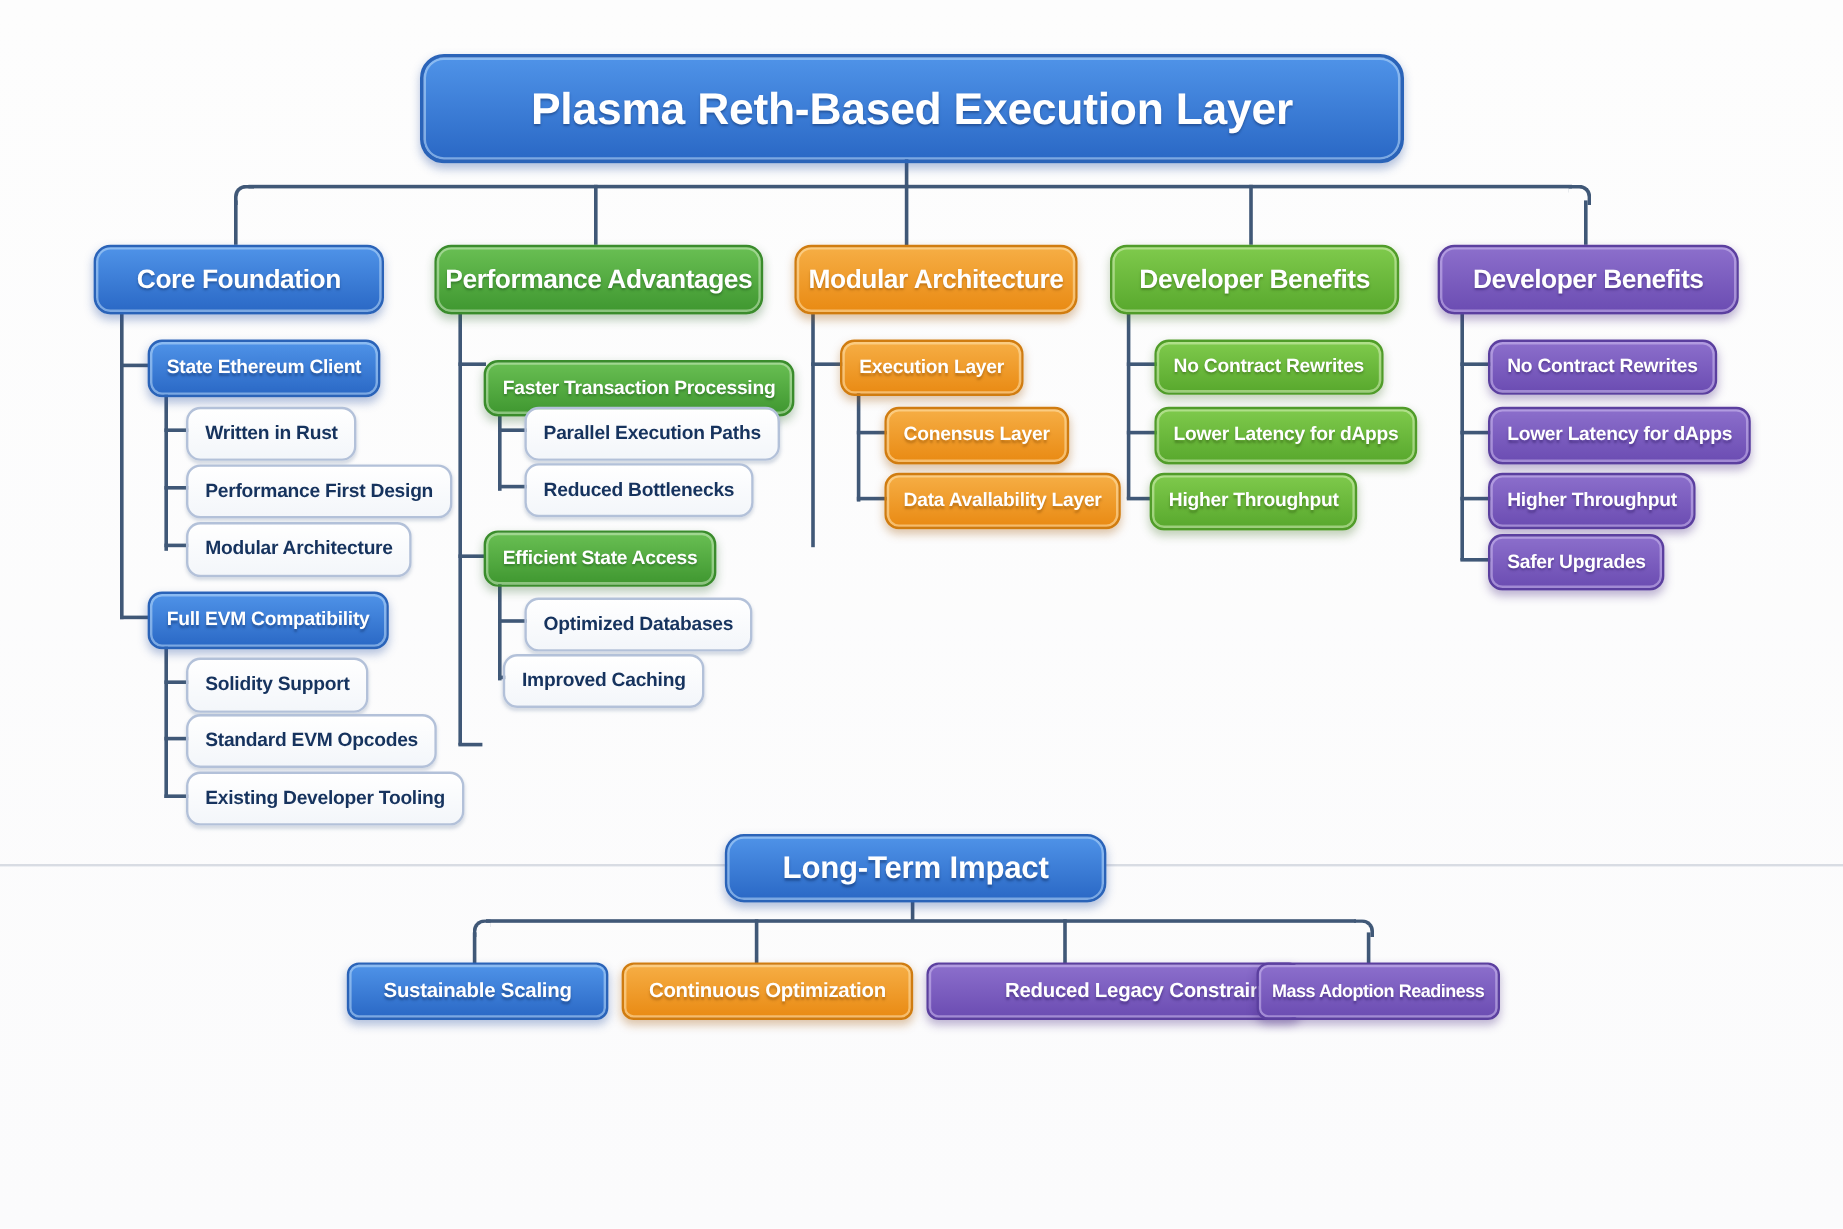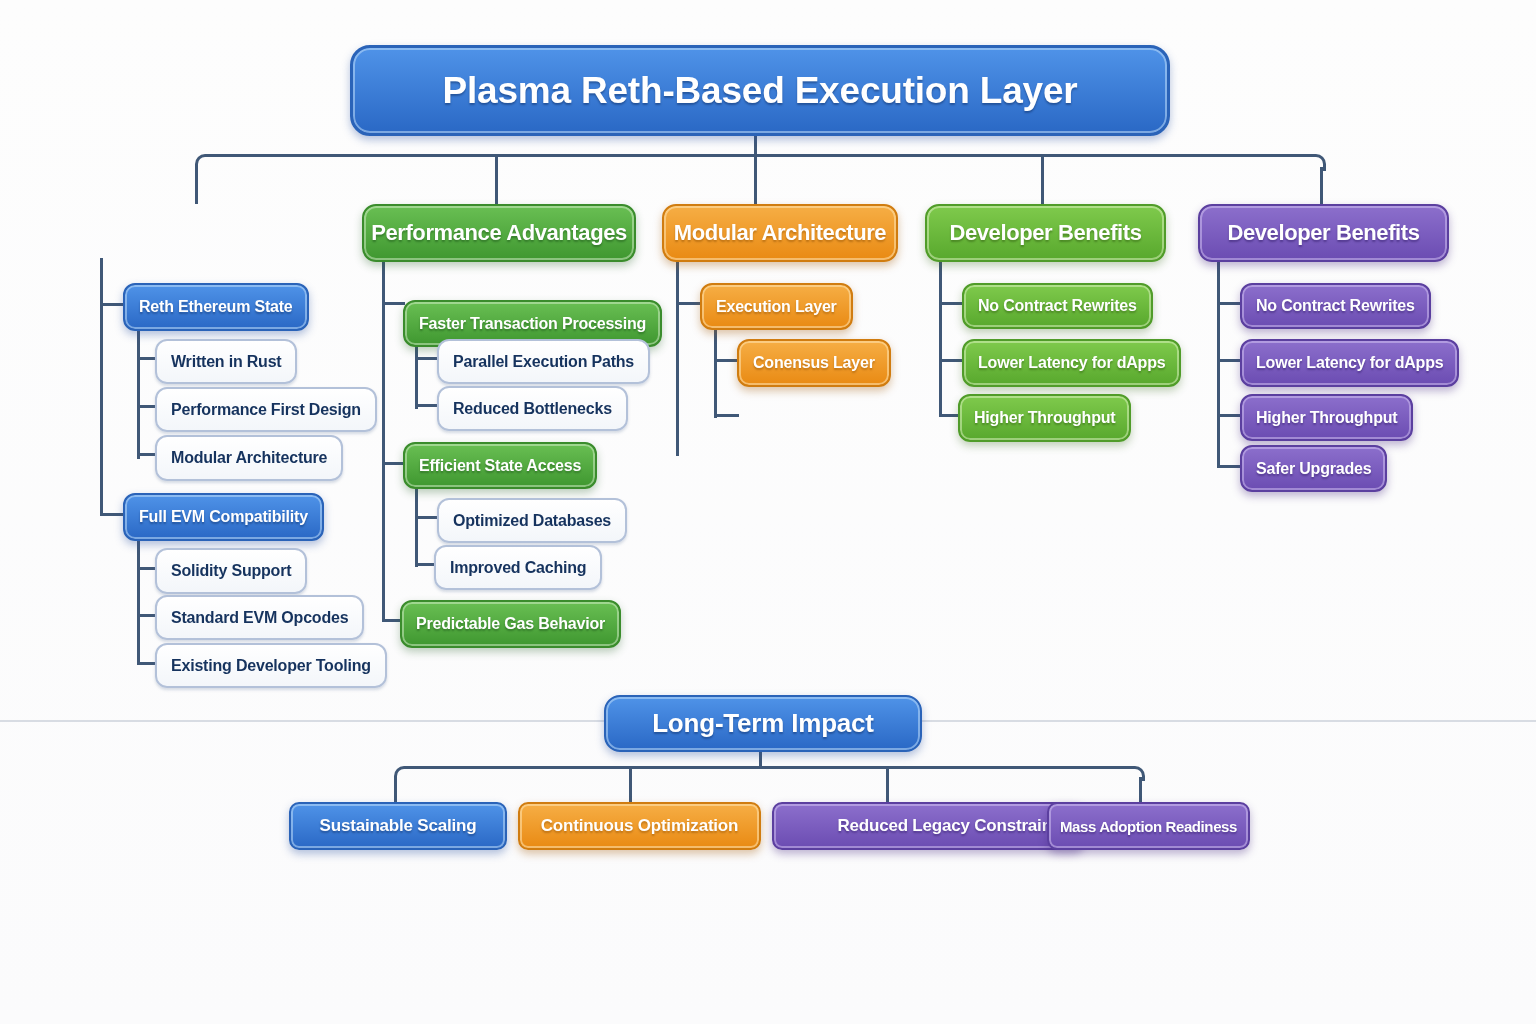--- a/index.html
+++ b/index.html
@@ -122,44 +122,45 @@
   <div class="corner corner-tl" style="left:394px;top:766px;width:12px;height:12px;"></div>
   <div class="ln" style="left:405px;top:766px;width:725px;height:3px;"></div>
   <div class="corner corner-tr" style="left:1128px;top:766px;width:14px;height:12px;"></div>
   <div class="ln" style="left:394px;top:777px;width:3px;height:26px;"></div>
   <div class="ln" style="left:629px;top:766px;width:3px;height:37px;"></div>
   <div class="ln" style="left:886px;top:766px;width:3px;height:37px;"></div>
   <div class="ln" style="left:1139px;top:777px;width:3px;height:26px;"></div>
 
   <div class="node c-blue title-box" style="left:350px;top:45px;width:814px;height:85px;">Plasma Reth-Based Execution Layer</div>
 
+  <div class="node c-blue hdr" style="left:78px;top:204px;width:238px;height:54px;">Core Foundation</div>
   <div class="node c-green hdr" style="left:362px;top:204px;width:270px;height:54px;">Performance Advantages</div>
   <div class="node c-orange hdr" style="left:662px;top:204px;width:232px;height:54px;">Modular Architecture</div>
   <div class="node c-lime hdr" style="left:925px;top:204px;width:237px;height:54px;">Developer Benefits</div>
   <div class="node c-purple hdr" style="left:1198px;top:204px;width:247px;height:54px;">Developer Benefits</div>
 
-  <div class="node c-blue lvl2 auto" style="left:123px;top:283px;height:44px;">Reth Ethereum State</div>
+  <div class="node c-blue lvl2 auto" style="left:123px;top:283px;height:44px;">State Ethereum Client</div>
   <div class="node c-white leaf auto" style="left:155px;top:339px;height:41px;">Written in Rust</div>
   <div class="node c-white leaf auto" style="left:155px;top:387px;height:41px;">Performance First Design</div>
   <div class="node c-white leaf auto" style="left:155px;top:435px;height:42px;">Modular Architecture</div>
   <div class="node c-blue lvl2 auto" style="left:123px;top:493px;height:44px;">Full EVM Compatibility</div>
   <div class="node c-white leaf auto" style="left:155px;top:548px;height:42px;">Solidity Support</div>
   <div class="node c-white leaf auto" style="left:155px;top:595px;height:41px;">Standard EVM Opcodes</div>
   <div class="node c-white leaf auto" style="left:155px;top:643px;height:41px;">Existing Developer Tooling</div>
 
   <div class="node c-green lvl2 auto" style="left:403px;top:300px;height:43px;">Faster Transaction Processing</div>
   <div class="node c-white leaf auto" style="left:437px;top:339px;height:41px;">Parallel Execution Paths</div>
   <div class="node c-white leaf auto" style="left:437px;top:386px;height:41px;">Reduced Bottlenecks</div>
   <div class="node c-green lvl2 auto" style="left:403px;top:442px;height:43px;">Efficient State Access</div>
   <div class="node c-white leaf auto" style="left:437px;top:498px;height:41px;">Optimized Databases</div>
-  <div class="node c-white leaf auto" style="left:434px;top:545px;height:41px;">Improved Caching</div>
-  <div class="node c-green lvl2 auto" style="left:400px;top:600px;height:44px;">Predictable Gas Behavior</div>
+  <div class="node c-white leaf auto" style="left:419px;top:545px;height:41px;">Improved Caching</div>
 
   <div class="node c-orange lvl2 auto" style="left:700px;top:283px;height:43px;">Execution Layer</div>
   <div class="node c-orange lvl2 auto" style="left:737px;top:339px;height:44px;">Conensus Layer</div>
+  <div class="node c-orange lvl2 auto" style="left:737px;top:394px;height:43px;">Data Avallability Layer</div>
 
   <div class="node c-lime lvl2 auto" style="left:962px;top:283px;height:42px;">No Contract Rewrites</div>
   <div class="node c-lime lvl2 auto" style="left:962px;top:339px;height:44px;">Lower Latency for dApps</div>
   <div class="node c-lime lvl2 auto" style="left:958px;top:394px;height:44px;">Higher Throughput</div>
 
   <div class="node c-purple lvl2 auto" style="left:1240px;top:283px;height:42px;">No Contract Rewrites</div>
   <div class="node c-purple lvl2 auto" style="left:1240px;top:339px;height:44px;">Lower Latency for dApps</div>
   <div class="node c-purple lvl2 auto" style="left:1240px;top:394px;height:43px;">Higher Throughput</div>
   <div class="node c-purple lvl2 auto" style="left:1240px;top:445px;height:43px;">Safer Upgrades</div>
 

